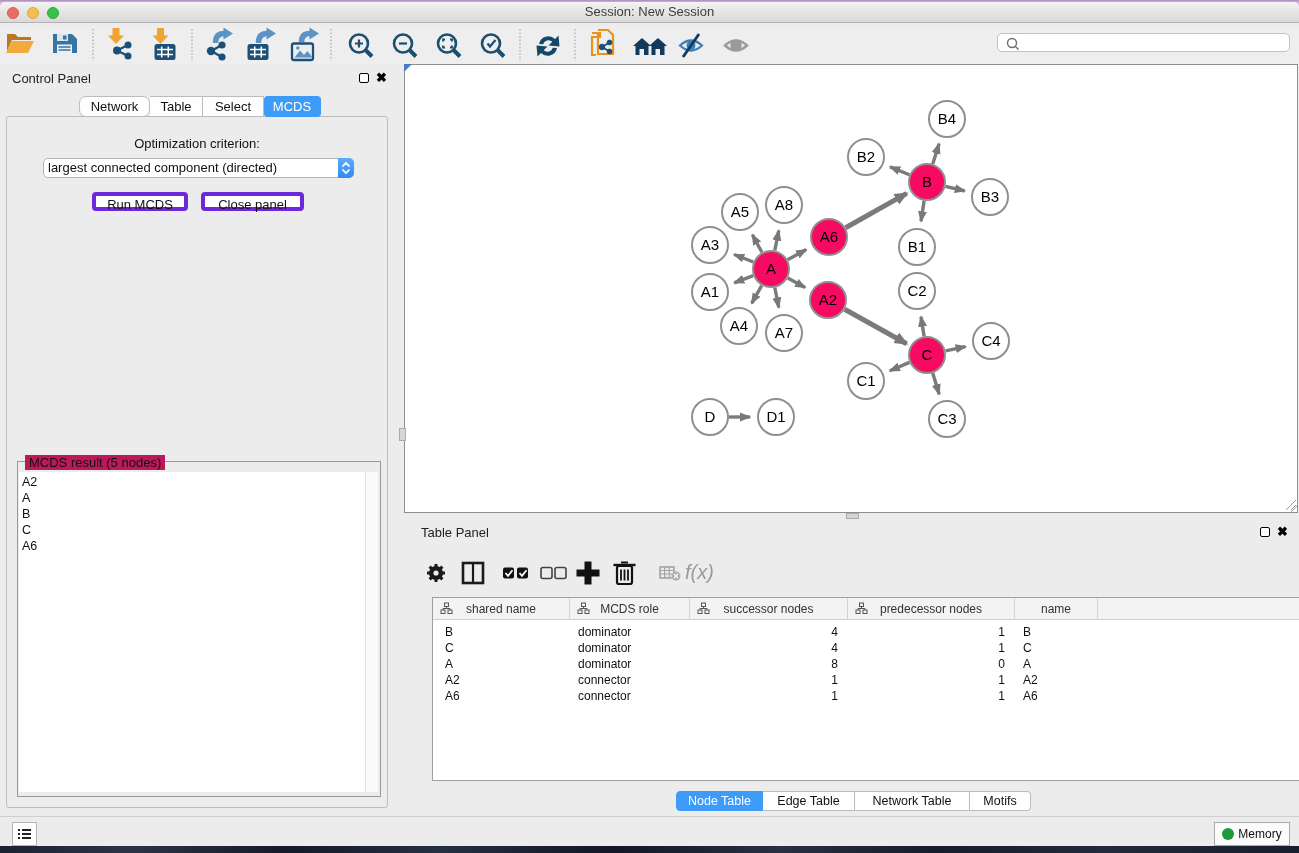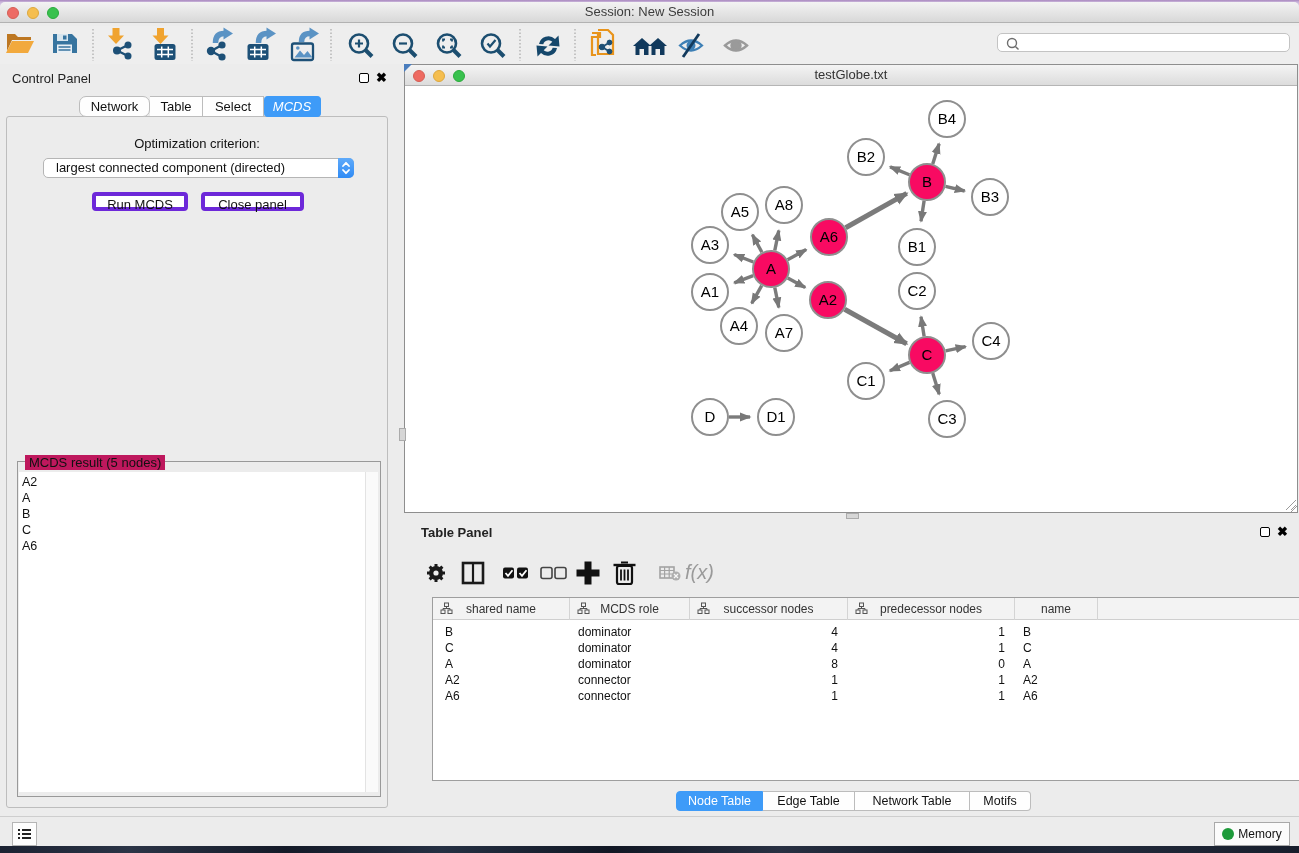--- a/index.html
+++ b/index.html
@@ -14,33 +14,33 @@
 #cp-title{left:12px;top:71px;font-size:13px;color:#222;}
 .winbtns{position:absolute;display:flex;gap:7px;align-items:center;}
 .sqico{width:10px;height:10px;border:1.5px solid #000;border-radius:2px;background:#fff;}
 .xico{font-size:13px;font-weight:bold;color:#000;line-height:10px;}
 .tabs{position:absolute;display:flex;}
 .tab{height:21px;background:#fefefe;border:1px solid #bcbcbc;border-left:none;font-size:13px;color:#111;text-align:center;line-height:19px;}
 .tab.first{border-left:1px solid #bcbcbc;border-radius:4px 0 0 4px;}
 .tab.sel{background:#3e9bf8;color:#fff;border-color:#3e9bf8;border-radius:4px;}
 #cp-content{left:6px;top:116px;width:382px;height:692px;border:1px solid #bdbdbd;border-radius:3px;background:#ececec;}
 #optlabel{left:0px;top:136px;width:394px;text-align:center;font-size:13px;color:#111;}
-#dropdown{left:43px;top:158px;width:311px;height:20px;background:#fff;border:1px solid #b5b5b5;border-radius:5px;font-size:13px;color:#111;line-height:18px;padding-left:12px;}
+#dropdown{left:43px;top:158px;width:311px;height:20px;background:#fff;border:1px solid #b5b5b5;border-radius:5px;font-size:13px;color:#111;line-height:18px;padding-left:4px;}
 #stepper{left:338px;top:158px;width:16px;height:20px;background:linear-gradient(#5faafa,#2f8bf5);border-radius:0 5px 5px 0;}
 .btn{position:absolute;height:19px;background:#fff;border:4px solid #6d28d9;border-radius:4px;font-size:13px;color:#111;text-align:center;line-height:17px;}
 #mcdsbox{left:17px;top:461px;width:364px;height:336px;border:1px solid #999;background:#ececec;}
 #mcdslabel{left:25px;top:455px;background:#be185d;padding:0 4px;font-size:13px;color:#111;}
 #mcdslist{left:19px;top:472px;width:346px;height:320px;background:#fff;font-size:12.5px;color:#111;line-height:16px;padding:2px 0 0 3px;}
 #mcdsscroll{left:365px;top:472px;width:13px;height:320px;background:#fafafa;border-left:1px solid #e3e3e3;}
 
 #netwin{left:404px;top:64px;width:894px;height:449px;border:1px solid #8e8e8e;background:#fff;}
 #nettitle{left:0;top:0;width:892px;height:21px;background:linear-gradient(#f4f4f4,#dcdcdc);border-bottom:1px solid #b5b5b5;}
 #nettitle .t{width:100%;text-align:center;font-size:13px;color:#333;line-height:20px;}
 
-#tp-title{left:421px;top:525px;font-size:13px;color:#222;font-weight:bold;}
+#tp-title{left:421px;top:525px;font-size:13px;color:#222;}
 #tabletoolbar{left:417px;top:556px;width:873px;height:34px;}
 #tablebox{left:432px;top:597px;width:878px;height:184px;border:1px solid #9e9e9e;background:#fff;}
 #thead{left:0;top:0;width:876px;height:22px;background:#f3f3f3;border-bottom:1px solid #cfcfcf;font-size:12px;color:#333;}
 .hcell{position:absolute;top:0;height:22px;line-height:22px;text-align:center;border-right:1px solid #d4d4d4;}
 .trow{position:absolute;font-size:12px;color:#111;height:16px;line-height:16px;}
 .bottabs{position:absolute;display:flex;}
 #statusbar{left:0;top:816px;width:1299px;height:30px;background:#ececec;border-top:1px solid #cecece;}
 #darkstrip{left:0;top:846px;width:1299px;height:7px;background:linear-gradient(90deg,#1b2232,#2b3446 10%,#141a28 22%,#253043 34%,#111724 47%,#283042 60%,#161d2b 72%,#222a3b 85%,#171e2c);}
 #memorybtn{left:1214px;top:822px;width:76px;height:24px;background:#fbfbfb;border:1px solid #a9a9a9;font-size:12px;color:#111;line-height:22px;text-align:center;}
 #listbtn{left:12px;top:822px;width:25px;height:24px;background:#fdfdfd;border:1px solid #b5b5b5;}
@@ -170,45 +170,39 @@
 <div class="abs" id="cp-title">Control Panel</div>
 <div class="winbtns" style="left:359px;top:73px;">
     <div class="sqico"></div>
     <div class="xico">✖</div>
   </div>
 <div class="abs" id="cp-content"></div>
 <div class="tabs" style="left:79px;top:96px;">
   <div class="tab first" style="width:71px;border-radius:7px;">Network</div>
   <div class="tab" style="width:53px;">Table</div>
   <div class="tab" style="width:61px;">Select</div>
-  <div class="tab sel" style="width:57px;font-style:italic;">MCDS</div>
+  <div class="tab sel" style="width:57px;">MCDS</div>
 </div>
 <div class="abs" id="optlabel">Optimization criterion:</div>
 <div class="abs" id="dropdown">largest connected component (directed)</div>
 <div class="abs" id="stepper"><svg width="16" height="20" fill="none" stroke="#fff" stroke-width="1.8" stroke-linecap="round" stroke-linejoin="round">
       <path d="M5 8 L8 4.8 L11 8"></path>
       <path d="M5 12 L8 15.2 L11 12"></path>
     </svg></div>
 <div class="btn" style="left:92px;top:192px;width:96px;">Run MCDS</div>
 <div class="btn" style="left:201px;top:192px;width:103px;">Close panel</div>
 <div class="abs" id="mcdsbox"></div>
 <div class="abs" id="mcdslabel">MCDS result (5 nodes)</div>
 <div class="abs" id="mcdslist">A2<br>A<br>B<br>C<br>A6</div>
 <div class="abs" id="mcdsscroll"></div>
 
 <div class="abs" id="netwin">
   <svg width="8" height="8" style="position:absolute;left:-1px;top:-1px;z-index:5;">
       <path d="M0 0 L8 0 L0 8 Z" fill="#4a7dbd"></path>
     </svg>
-  <div class="abs" id="nettitle">
-    <div class="light" style="left:8px;top:5px;background:#ee6a61;border:1px solid #d55e55;"></div>
-    <div class="light" style="left:28px;top:5px;background:#f5be4f;border:1px solid #dda83d;"></div>
-    <div class="light" style="left:48px;top:5px;background:#39c14e;border:1px solid #2aab3c;"></div>
-    <div class="t">testGlobe.txt</div>
-  </div>
   <svg width="892" height="426" viewBox="405 86 892 426" style="position:absolute;left:0;top:21px;">
   <defs>
         <marker id="arw" markerWidth="12" markerHeight="10" refX="10" refY="5" orient="auto" markerUnits="userSpaceOnUse">
           <path d="M0,0.5 L11.5,5 L0,9.5 Z" fill="#787878"></path>
         </marker>
         <marker id="arwT" markerWidth="15" markerHeight="13" refX="12" refY="6.5" orient="auto" markerUnits="userSpaceOnUse">
           <path d="M0,0.5 L14,6.5 L0,12.5 Z" fill="#787878"></path>
         </marker>
       </defs>
   <g stroke="#7b7b7b">

